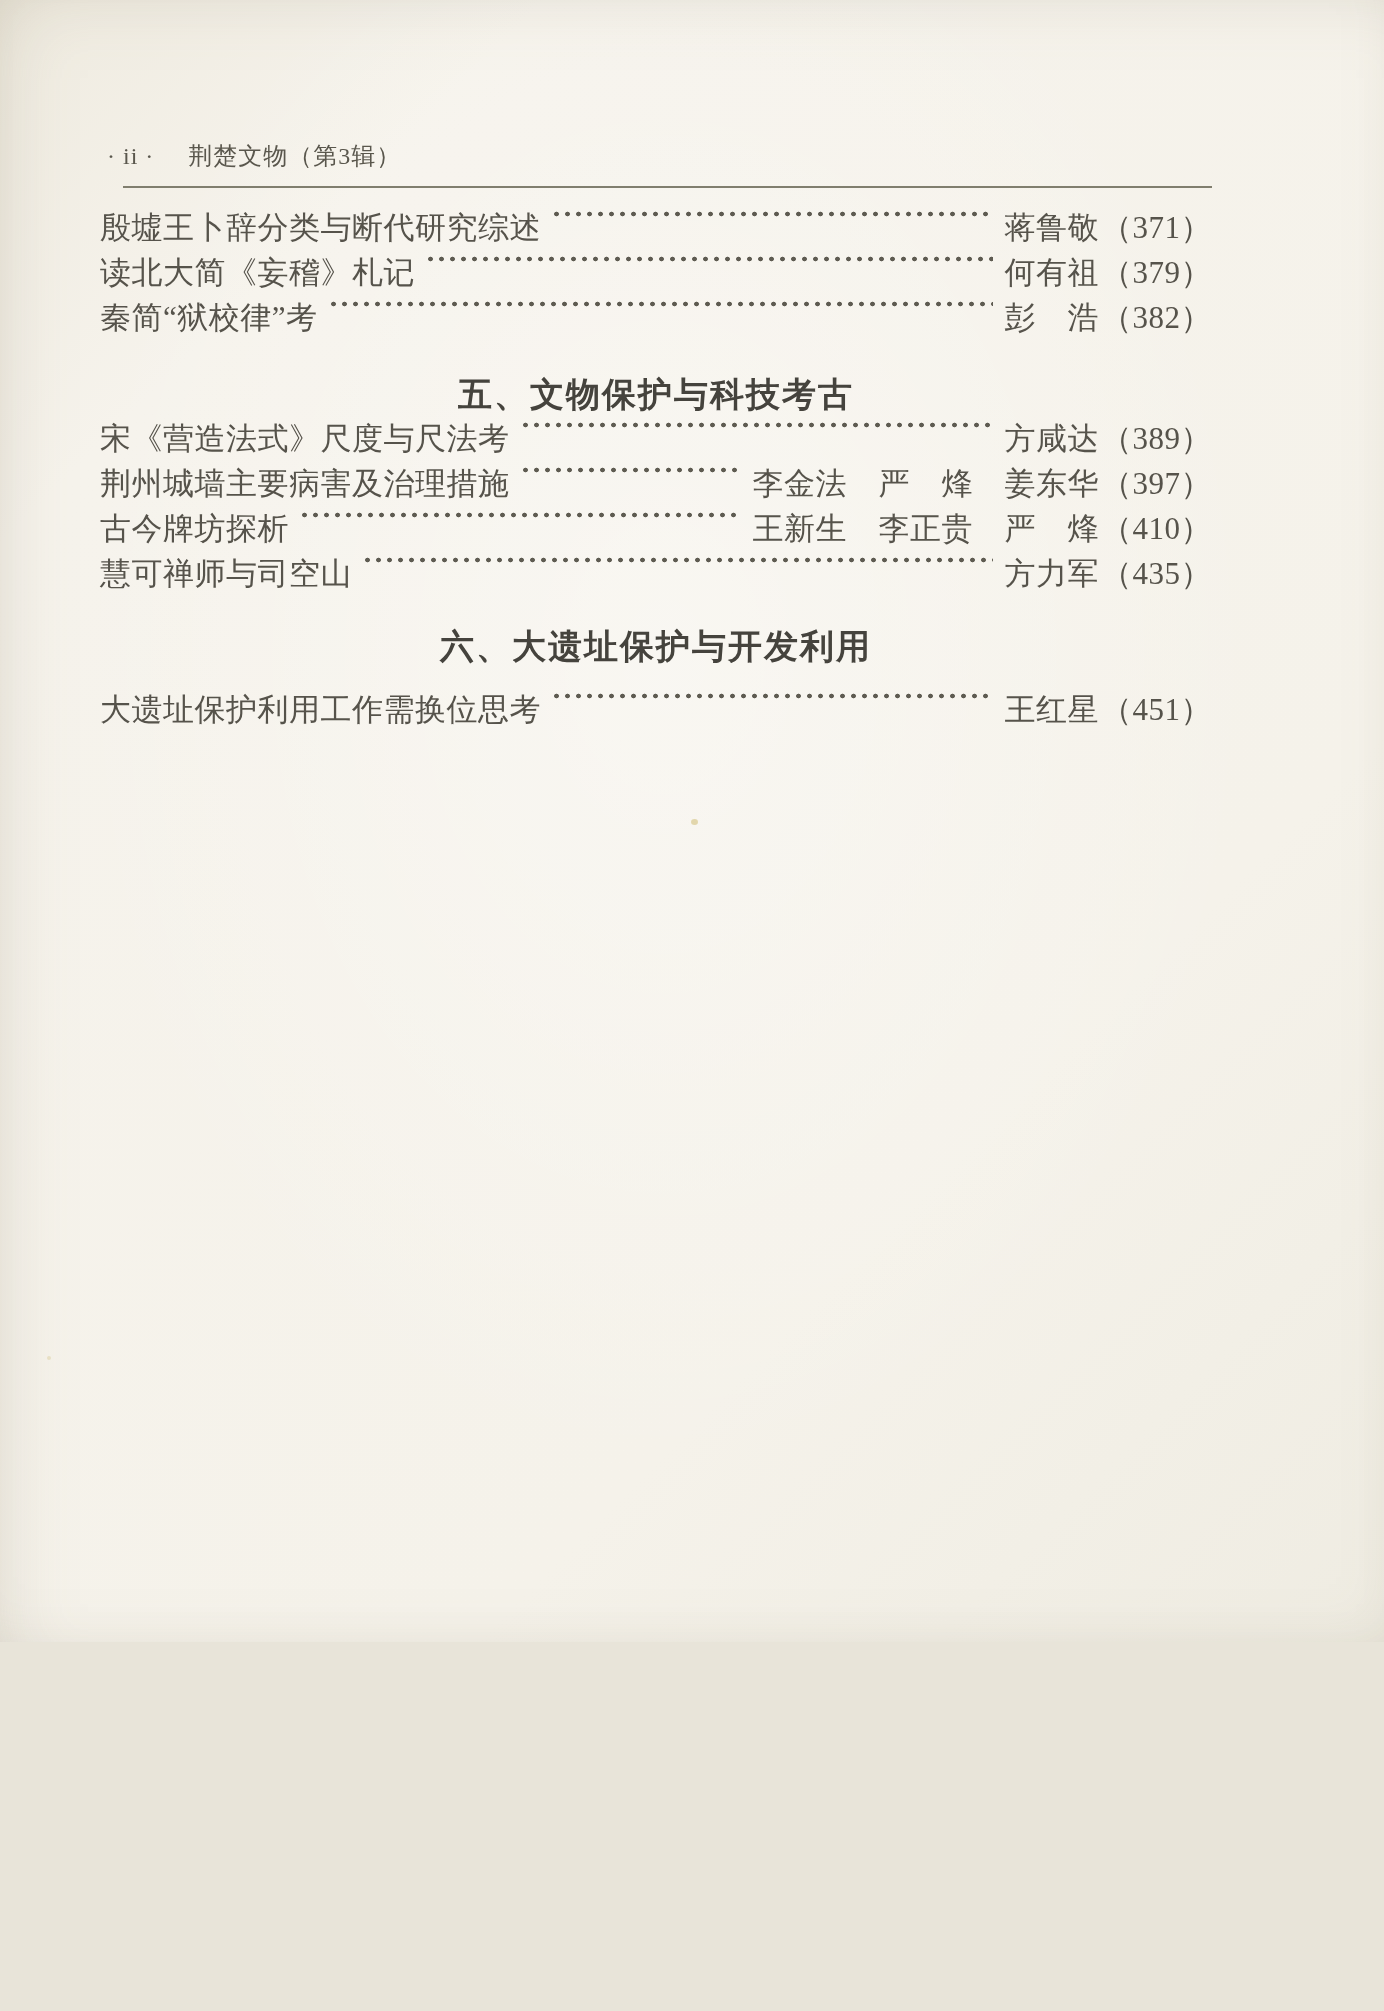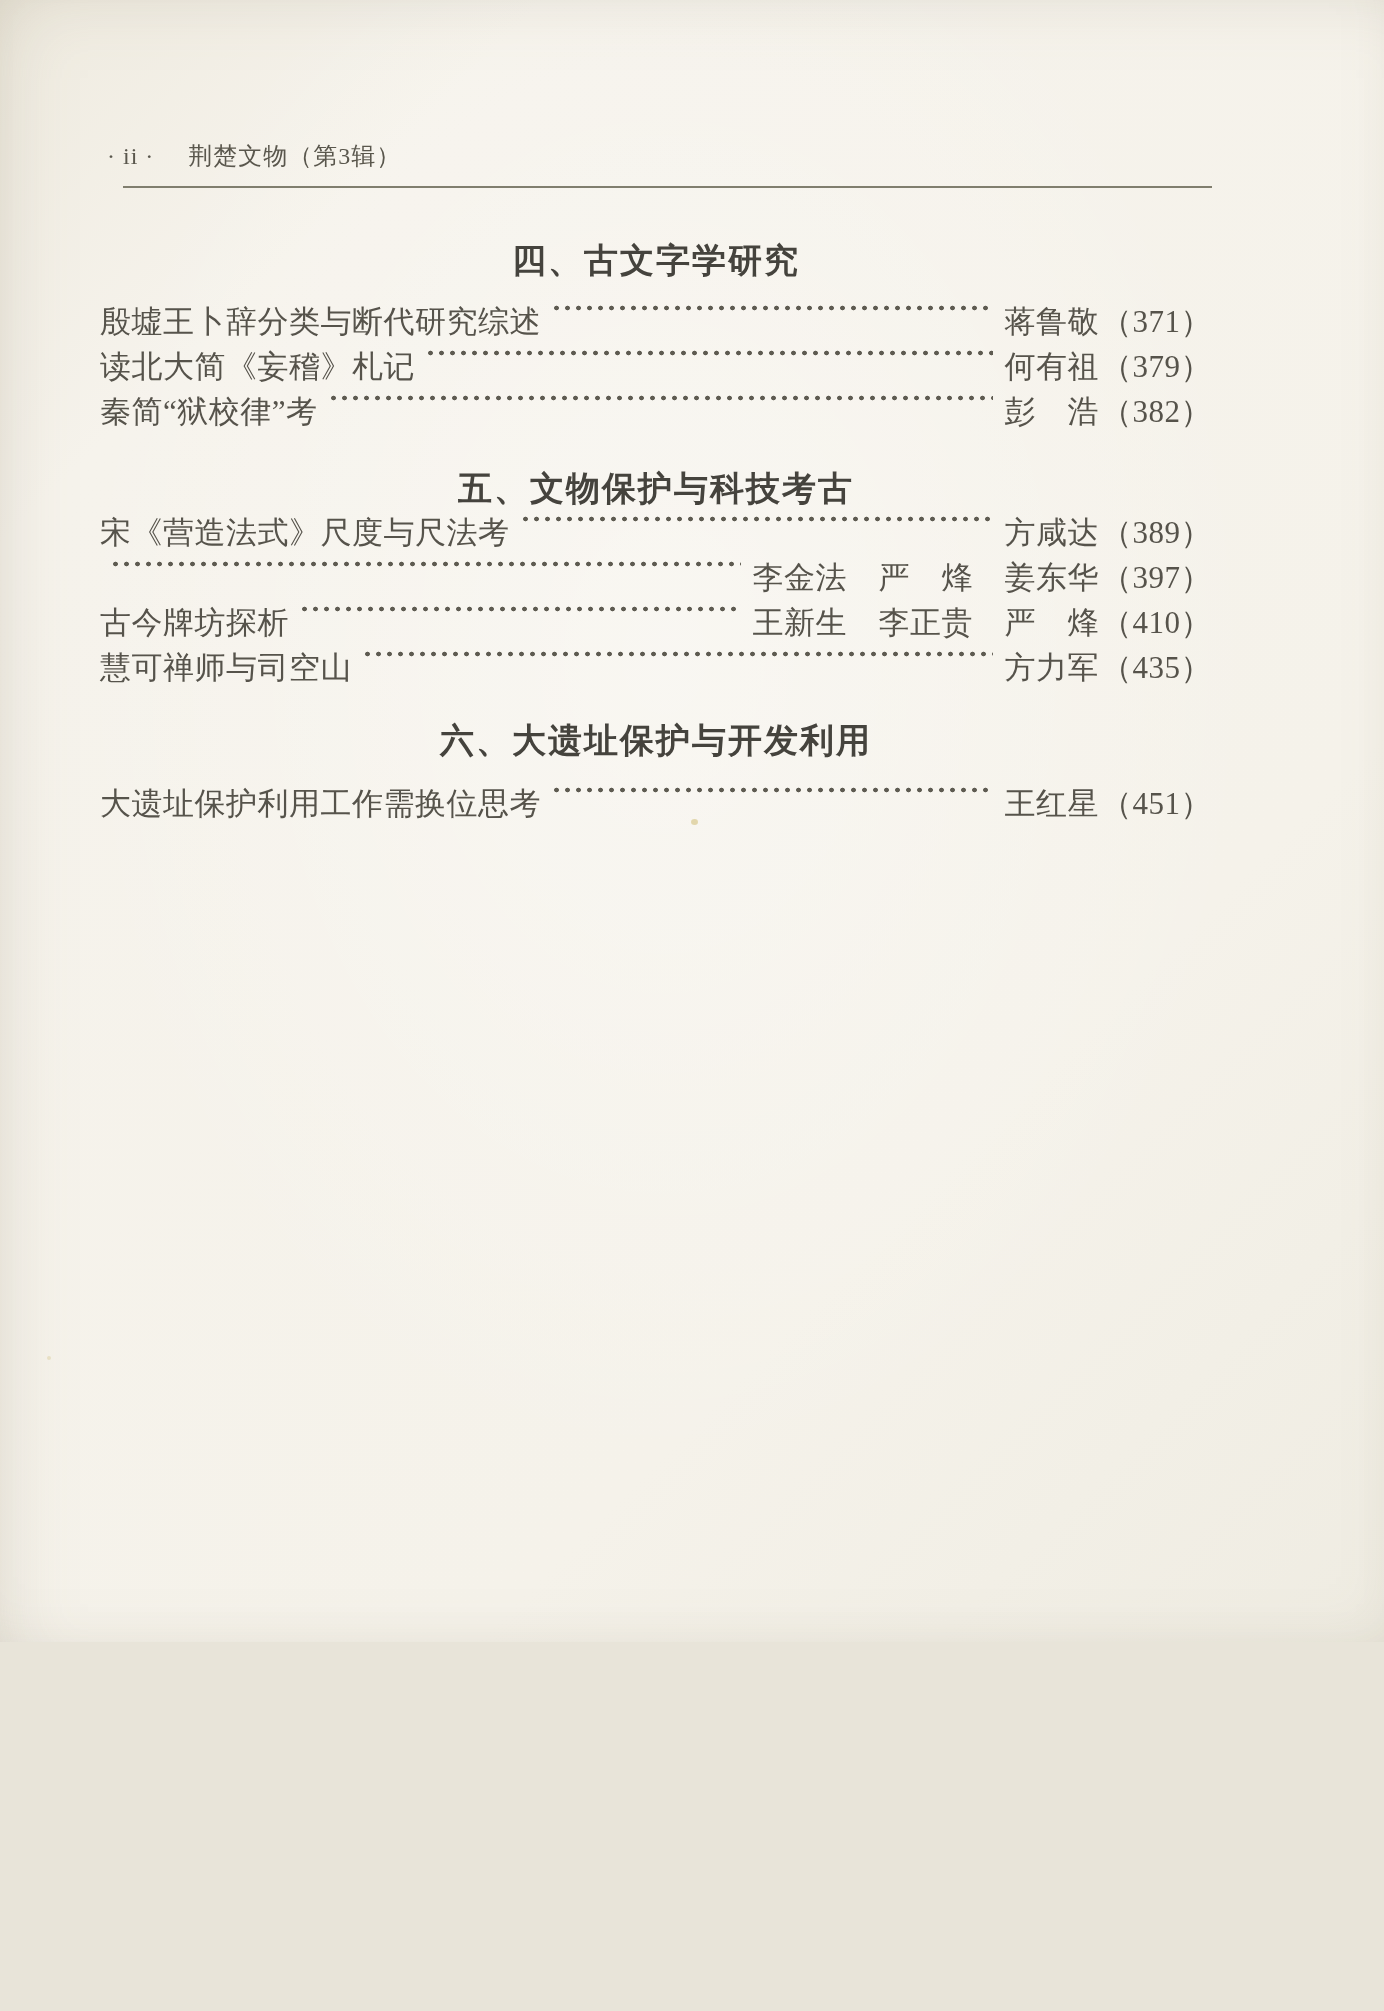--- a/index.html
+++ b/index.html
@@ -96,21 +96,20 @@
 
 <div class="page">
   <div class="content">
 
     <div class="running-header">
       <span>· ii ·</span>
       <span>荆楚文物（第3辑）</span>
     </div>
     <div class="rule"></div>
 
-    <h2 class="sec-title s4">四、古文字学研究</h2>
     <div class="entries e4">
       <div class="entry">
         <span class="t">殷墟王卜辞分类与断代研究综述</span>
         <span class="leader"></span>
         <span class="who"><span>蒋鲁敬</span><span class="pg">（371）</span></span>
       </div>
       <div class="entry">
         <span class="t">读北大简《妄稽》札记</span>
         <span class="leader"></span>
         <span class="who"><span>何有祖</span><span class="pg">（379）</span></span>
@@ -123,20 +122,21 @@
     </div>
 
     <h2 class="sec-title s5">五、文物保护与科技考古</h2>
     <div class="entries e5">
       <div class="entry">
         <span class="t">宋《营造法式》尺度与尺法考</span>
         <span class="leader"></span>
         <span class="who"><span>方咸达</span><span class="pg">（389）</span></span>
       </div>
       <div class="entry">
+        <span class="t">荆州城墙主要病害及治理措施</span>
         <span class="leader"></span>
         <span class="who"><span>李金法　严　烽　姜东华</span><span class="pg">（397）</span></span>
       </div>
       <div class="entry">
         <span class="t">古今牌坊探析</span>
         <span class="leader"></span>
         <span class="who"><span>王新生　李正贵　严　烽</span><span class="pg">（410）</span></span>
       </div>
       <div class="entry">
         <span class="t">慧可禅师与司空山</span>

